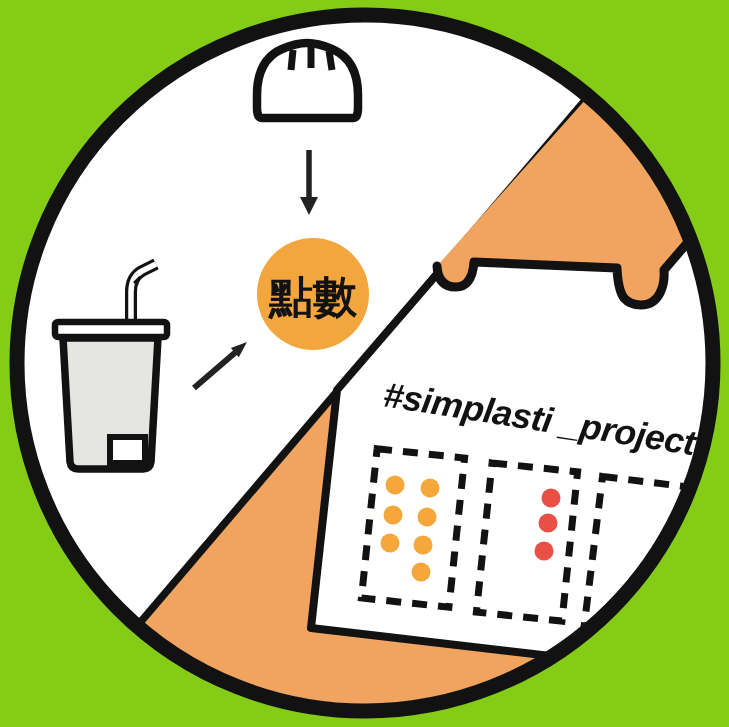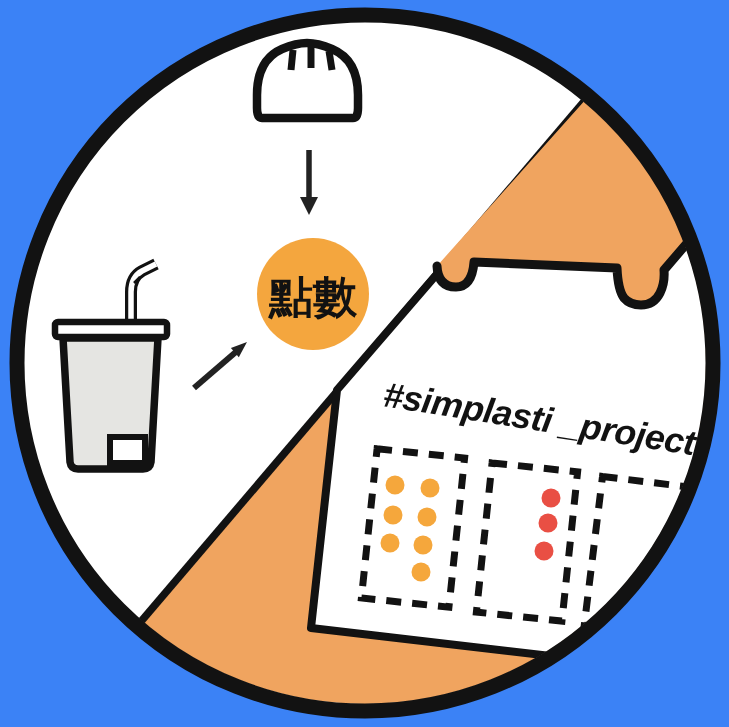--- a/index.html
+++ b/index.html
@@ -1,16 +1,16 @@
 <!DOCTYPE html>
 <html><head>
 <meta charset="utf-8">
 <style>
   html,body{margin:0;padding:0;background:#ffffff;}
-  .stage{position:relative;width:729px;height:727px;background:#3b82f6;overflow:hidden;}
+  .stage{position:relative;width:729px;height:727px;background:#84cc16;overflow:hidden;}
   svg{display:block;}
   .hashtag{
     font-family:"Liberation Sans",sans-serif;
     font-weight:bold;font-style:italic;
     font-size:35px;fill:#121212;letter-spacing:-0.5px;
   }
   .badge-label{
     font-family:"DejaVu Sans",sans-serif;
     font-weight:bold;font-size:44px;fill:#121212;
   }

